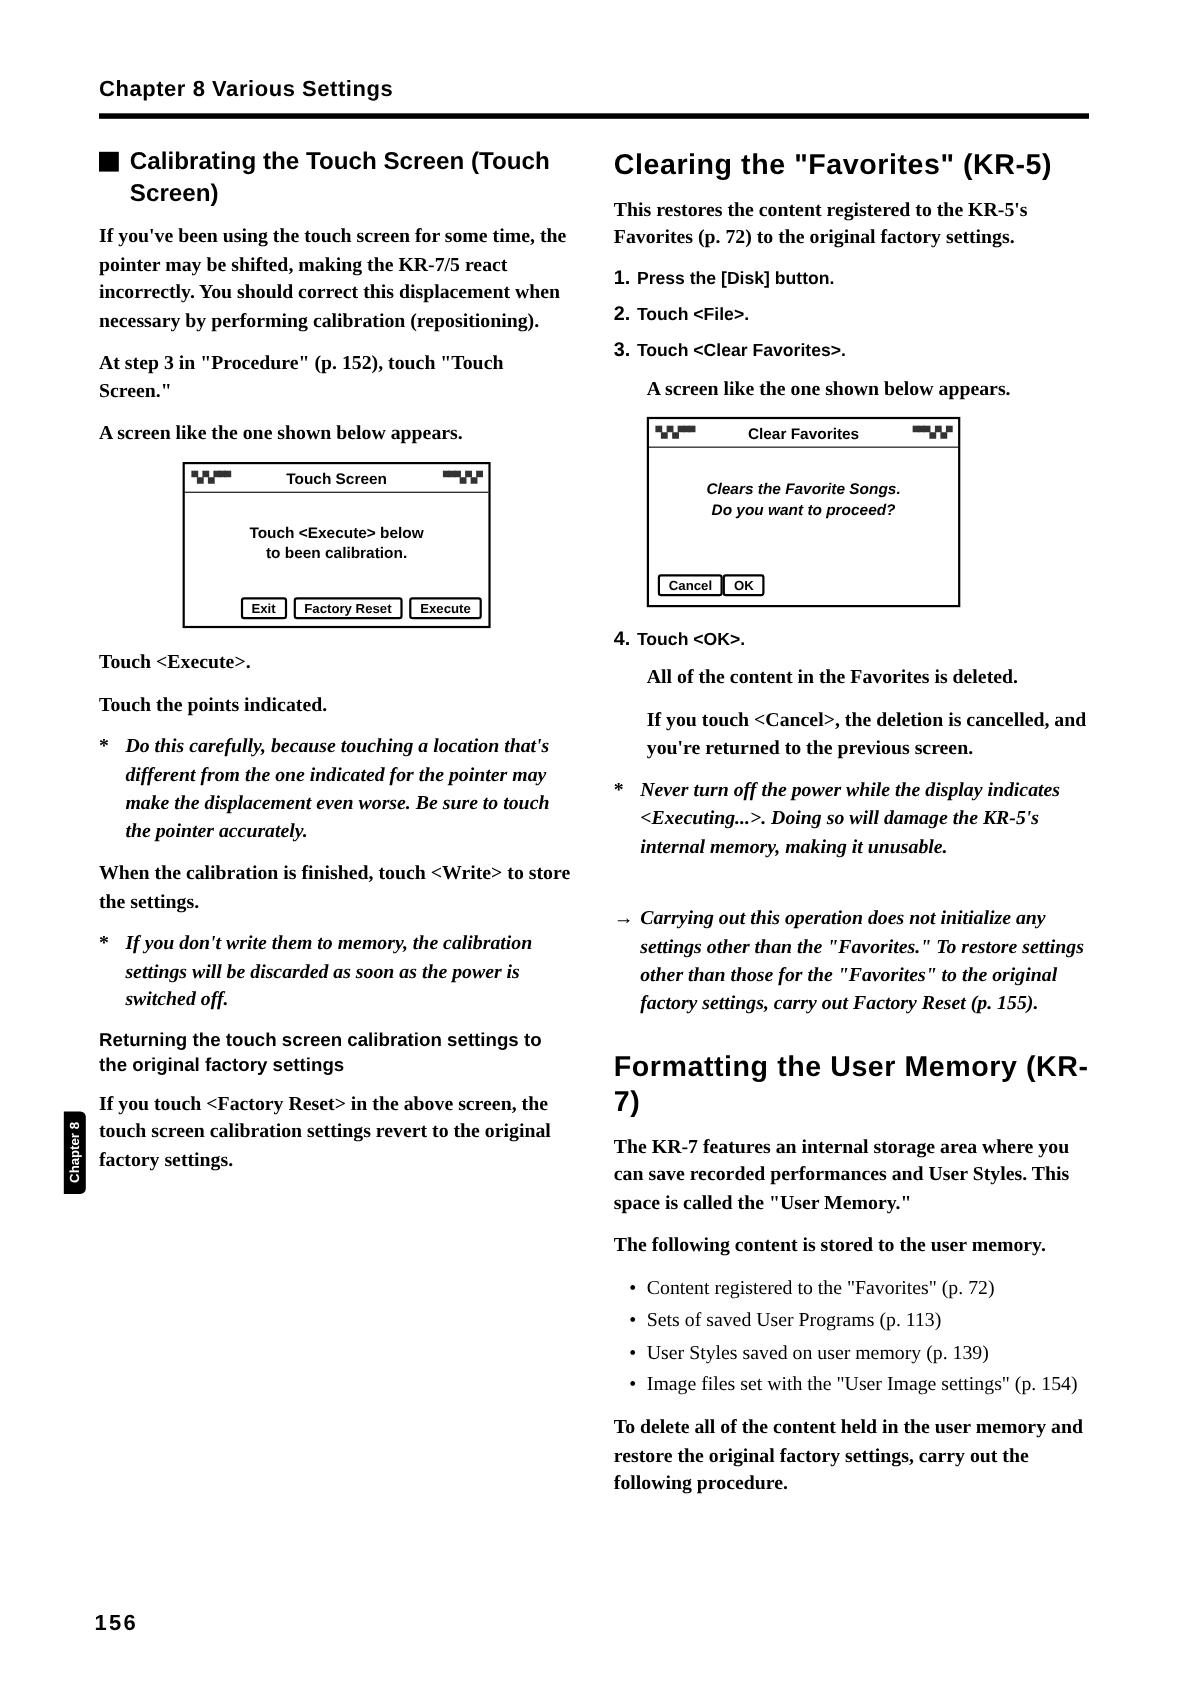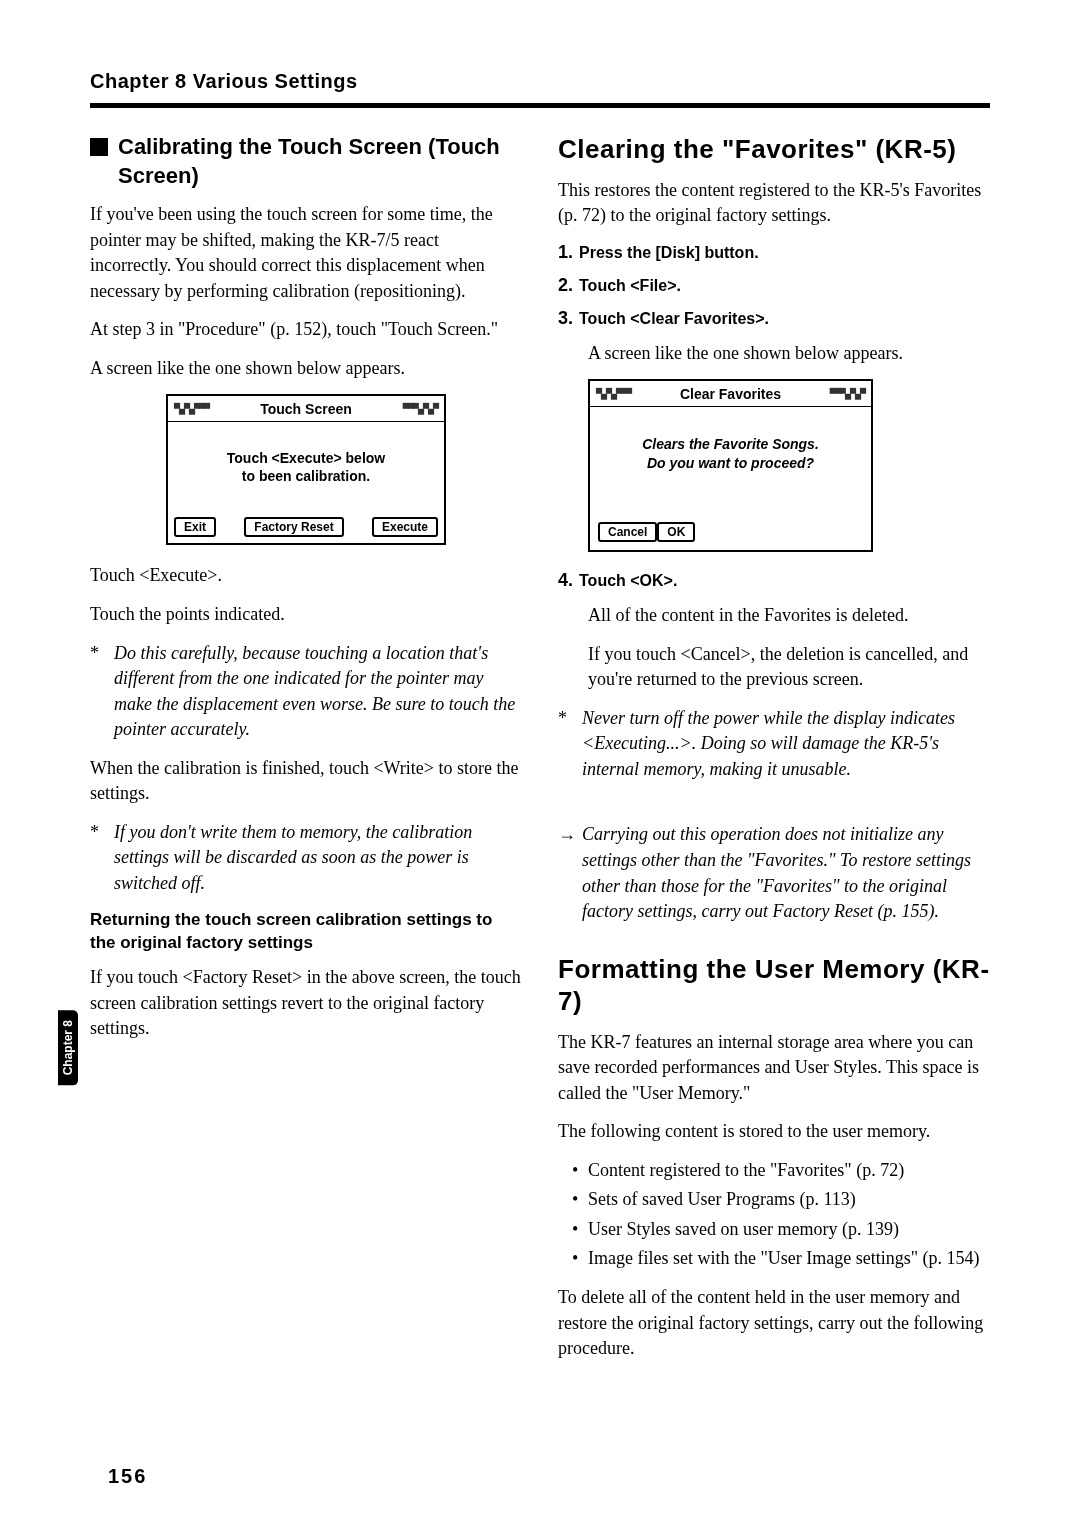--- a/index.html
+++ b/index.html
@@ -52,21 +52,21 @@
     }
     .square-bullet {
       display: inline-block;
       width: 18px;
       height: 18px;
       background: #000;
       margin-right: 10px;
       margin-top: 5px;
       flex-shrink: 0;
     }
-    p { margin-bottom: 13px; line-height: 1.42; }
+    p { margin-bottom: 13px; line-height: 1.42; font-weight: bold; }
     .note { font-style: italic; margin-left: 24px; margin-bottom: 13px; line-height: 1.42; }
     .note-prefix {
       display: inline-block;
       width: 24px;
       margin-left: -24px;
       font-style: normal;
     }
     .step {
       font-family: Arial, Helvetica, sans-serif;
       font-weight: bold;
@@ -131,21 +131,21 @@
       padding: 28px 12px 18px 12px;
       min-height: 110px;
       text-align: center;
       font-size: 14px;
       font-weight: bold;
       line-height: 1.35;
       font-style: italic;
     }
     .ss-btnrow {
       display: flex;
-      justify-content: space-between;
+      justify-content: flex-end;
       padding: 5px 6px 6px 6px;
       gap: 6px;
     }
     .ss-btn {
       border: 2px solid #000;
       border-radius: 3px;
       padding: 1px 8px;
       font-size: 12px;
       font-weight: bold;
       background: #fff;
@@ -167,21 +167,21 @@
       font-size: 12px;
       font-weight: bold;
       writing-mode: vertical-rl;
       transform: rotate(180deg);
       padding: 10px 3px;
       border-radius: 5px 0 0 5px;
     }
     .page-num {
       position: absolute;
       bottom: 40px;
-      left: 108px;
+      left: 86px;
       font-family: Arial, Helvetica, sans-serif;
       font-weight: bold;
       font-size: 20px;
       letter-spacing: 2px;
     }
     .arrow-note {
       font-style: italic;
       margin-left: 24px;
       margin-bottom: 13px;
       line-height: 1.42;

